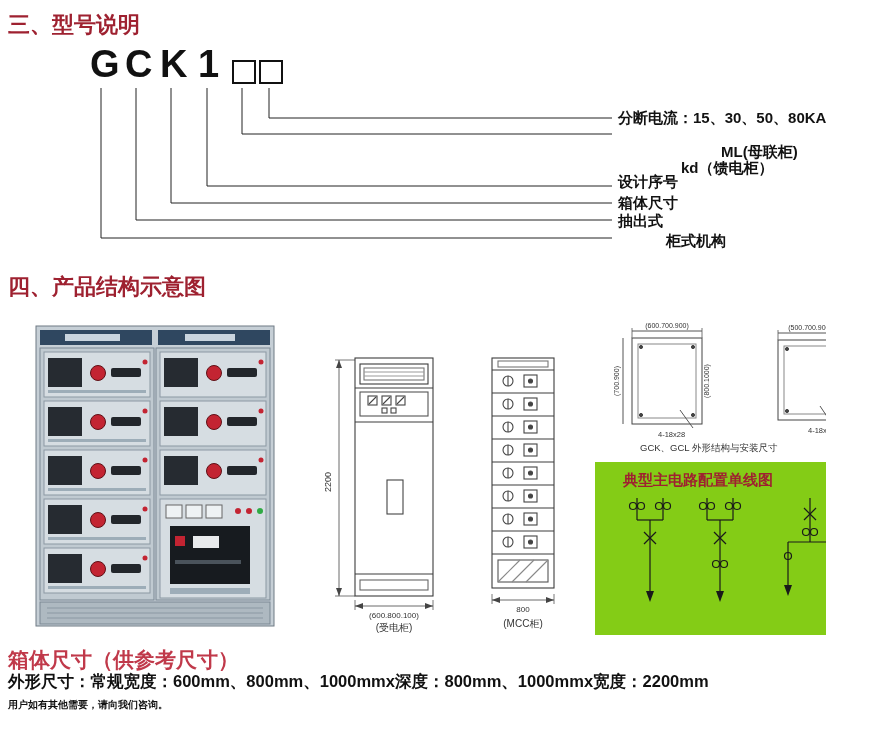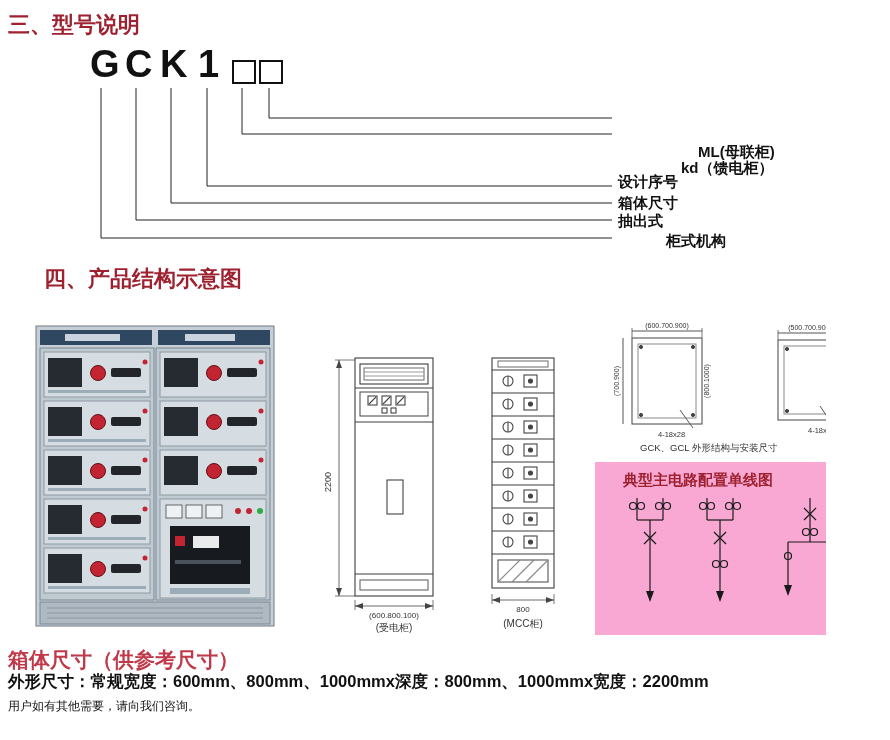--- a/index.html
+++ b/index.html
@@ -6,26 +6,26 @@
   .page{
     position:relative;width:826px;height:740px;background:#ffffff;
     font-family:"Liberation Sans","DejaVu Sans",sans-serif;overflow:hidden;color:#111;
   }
   .sec-title{position:absolute;left:8px;margin:0;font-size:22px;font-weight:bold;color:#9e2130;}
   .model-letter{position:absolute;top:44px;font-size:38px;font-weight:bold;color:#111;line-height:40px;}
   .model-box{position:absolute;top:60px;width:20px;height:20px;border:2.5px solid #111;background:#fff;}
   .leader-svg{position:absolute;left:95px;top:86px;}
   .mlabel{position:absolute;font-size:15px;font-weight:bold;color:#121212;white-space:nowrap;line-height:16px;}
   .drawing{position:absolute;}
-  .circuit-panel{position:absolute;left:595px;top:462px;width:285px;height:173px;background:#f9a8d4;}
+  .circuit-panel{position:absolute;left:595px;top:462px;width:285px;height:173px;background:#84cc16;}
   .circuit-title{margin:0;padding:9px 0 0 28px;font-size:15px;font-weight:bold;color:#9e2130;}
   .foot{position:absolute;left:8px;white-space:nowrap;}
   .foot-red{font-size:21px;font-weight:bold;color:#c0394a;}
   .foot-main{font-size:16.5px;font-weight:bold;color:#111;text-align:center;}
-  .foot-sub{font-size:12px;font-weight:normal;color:#111;}
+  .foot-sub{font-size:10px;font-weight:bold;color:#111;}
   svg text{font-family:"Liberation Sans","DejaVu Sans",sans-serif;fill:#333;}
 </style>
 </head>
 <body>
 
 <div class="page">
 
   <h2 class="sec-title" style="top:10px;">三、型号说明</h2>
 
   <span class="model-letter" style="left:90px;">G</span>
@@ -39,28 +39,29 @@
     <g stroke="#222" stroke-width="1" fill="none">
       <polyline points="6,2 6,152 517,152"></polyline>
       <polyline points="41,2 41,134 517,134"></polyline>
       <polyline points="76,2 76,117 517,117"></polyline>
       <polyline points="112,2 112,100 517,100"></polyline>
       <polyline points="147,2 147,48 517,48"></polyline>
       <polyline points="174,2 174,32 517,32"></polyline>
     </g>
   </svg>
 
-  <div class="mlabel" style="left:698px;top:144px;">ML(母联柜)</div>
+  <div class="mlabel" style="left:618px;top:110px;">分断电流：15、30、50、80KA</div>
+  <div class="mlabel" style="left:721px;top:144px;">ML(母联柜)</div>
   <div class="mlabel" style="left:681px;top:160px;">kd（馈电柜）</div>
   <div class="mlabel" style="left:618px;top:176px;font-family:Liberation Mono, monospace;">设计序号</div>
   <div class="mlabel" style="left:618px;top:195px;">箱体尺寸</div>
   <div class="mlabel" style="left:618px;top:213px;font-family:Liberation Serif, serif;">抽出式</div>
   <div class="mlabel" style="left:618px;top:233px;margin-left:48px;">柜式机构</div>
 
-  <h2 class="sec-title" style="top:264px;margin-left:36px;">四、产品结构示意图</h2>
+  <h2 class="sec-title" style="top:272px;">四、产品结构示意图</h2>
 
   <svg class="drawing" style="left:35px;top:322px;" width="240" height="310" viewBox="0 0 240 310">
     <rect x="1" y="4" width="238" height="300" fill="#c6cfd6" stroke="#6f7a84"></rect>
     <rect x="5" y="8" width="112" height="15" fill="#2f4760"></rect>
     <rect x="30" y="12" width="55" height="7" fill="#c9d4de"></rect>
     <rect x="123" y="8" width="112" height="15" fill="#2f4760"></rect>
     <rect x="150" y="12" width="50" height="7" fill="#c9d4de"></rect>
     <rect x="5" y="26" width="114" height="252" fill="#c0cad1" stroke="#7b8893"></rect>
     <g>
       <g>

